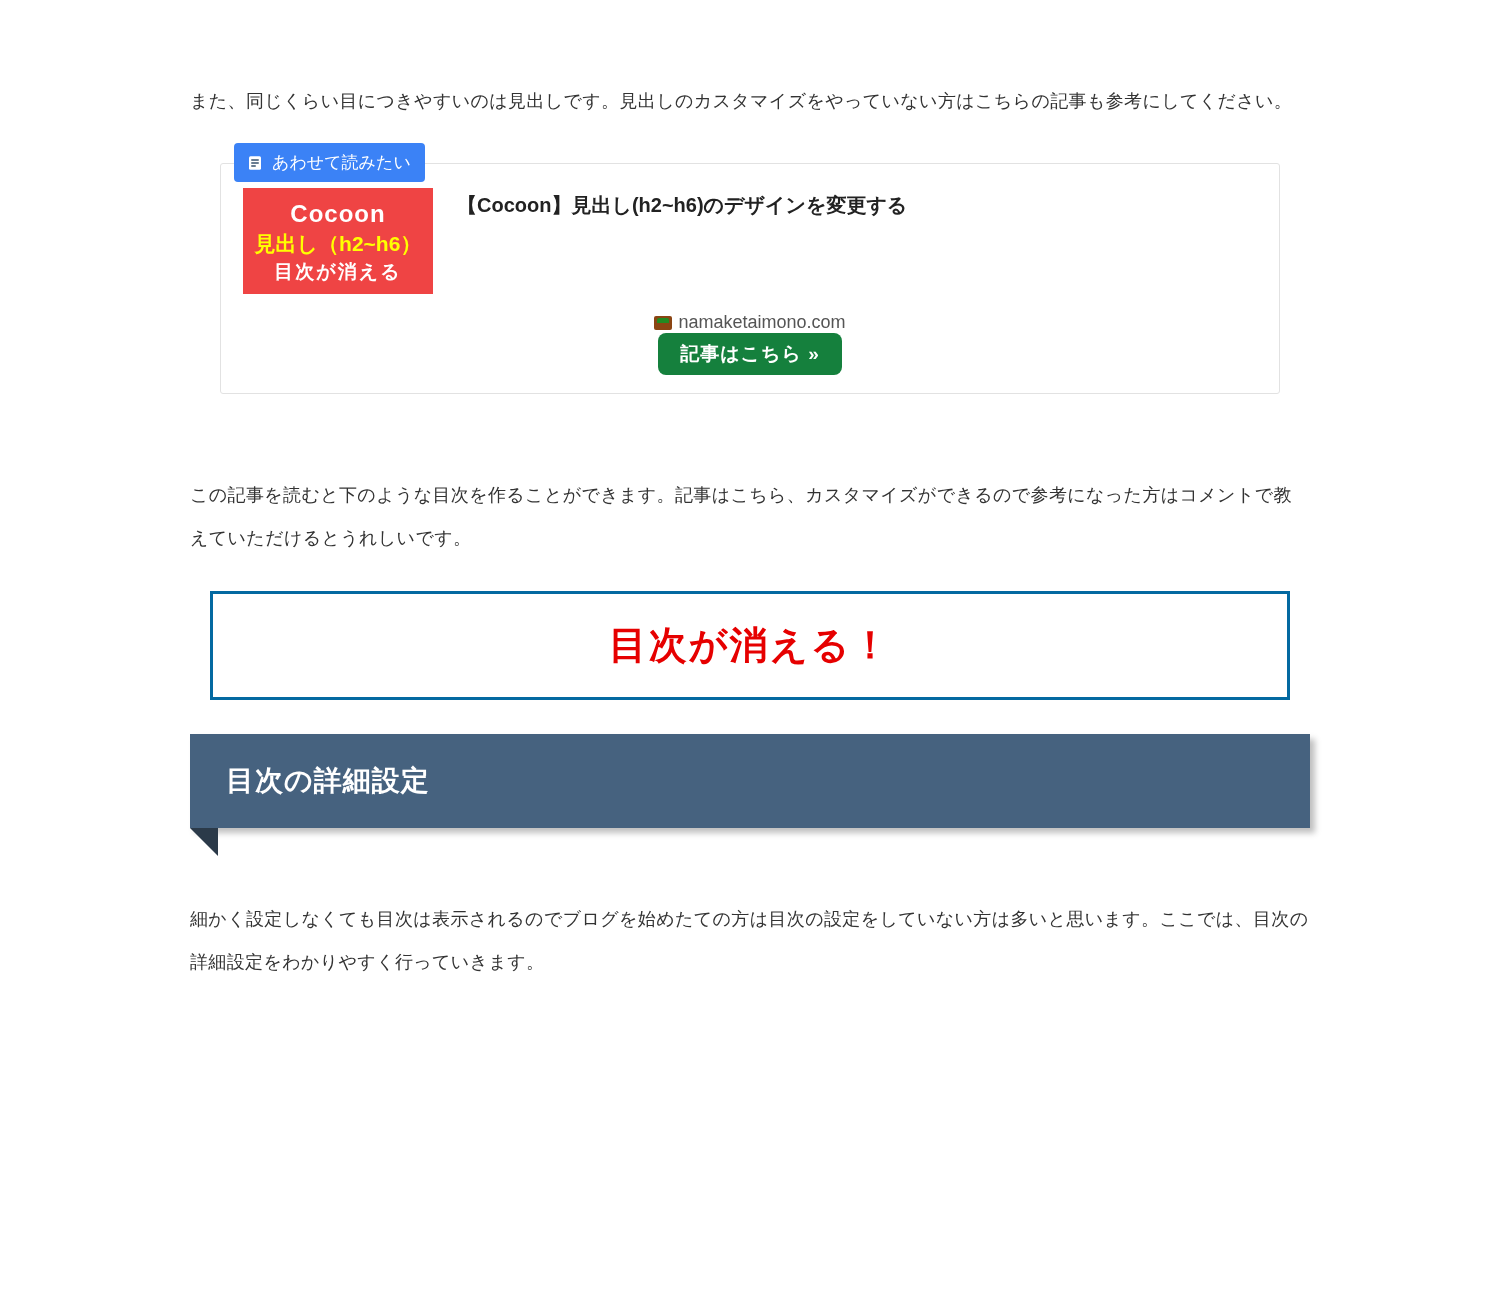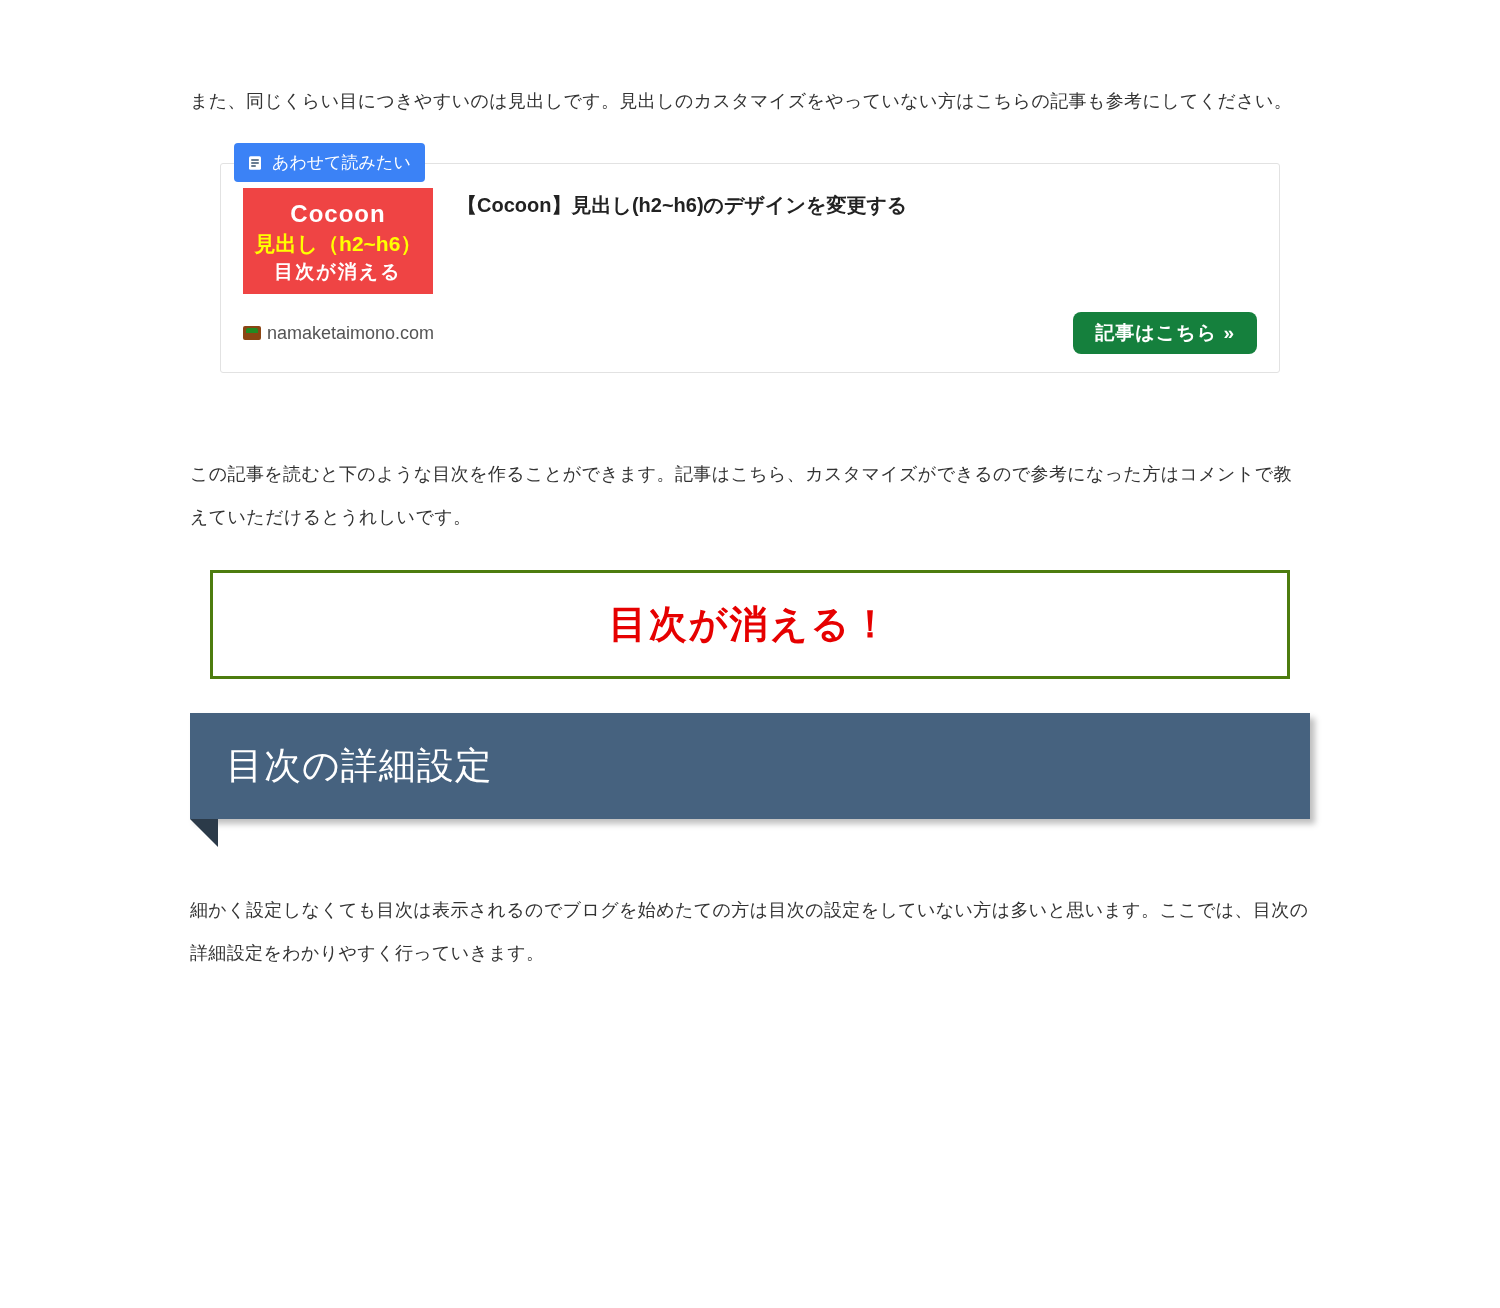--- a/index.html
+++ b/index.html
@@ -61,21 +61,21 @@
     font-size: 20px; font-weight: 700; color: #222;
     margin-top: 4px; margin-bottom: 14px;
     white-space: nowrap; overflow: hidden; text-overflow: ellipsis;
   }
   .card-desc {
     font-size: 18px; color: #9aa0a6;
     white-space: nowrap; overflow: hidden; text-overflow: ellipsis;
   }
   .card-bottom {
     margin-top: 18px;
-    display: flex; align-items: center; justify-content: space-between;
+    display: flex; align-items: center; justify-content: flex-start; flex-direction: column;
   }
   .domain {
     font-size: 18px; color: #555;
     display: flex; align-items: center;
   }
   .favicon {
     width: 18px; height: 14px; margin-right: 6px;
     background: #8b4513;
     border-radius: 2px;
     position: relative;
@@ -90,39 +90,39 @@
     font-size: 19px; font-weight: 600;
     padding: 8px 22px;
     border-radius: 8px;
     letter-spacing: 1px;
     border: none;
     cursor: pointer;
   }
 
   
   .red-banner {
-    border: 3px solid #4d7c0f;
+    border: 3px solid #0369a1;
     margin: 30px 20px 34px;
     text-align: center;
     padding: 26px 10px;
   }
   .red-banner span {
     color: #e60000;
     font-size: 38px;
     font-weight: 700;
     letter-spacing: 2px;
   }
 
   
   .ribbon-wrap { margin: 0 0 40px 0; position: relative; }
   .ribbon {
     background: #46627f;
     color: #fff;
-    font-size: 37px;
-    font-weight: 400;
+    font-size: 28px;
+    font-weight: 700;
     padding: 28px 36px;
     position: relative;
     box-shadow: 5px 5px 6px rgba(0,0,0,0.25);
     letter-spacing: 1px;
   }
   .ribbon::after {
     content: "";
     position: absolute;
     left: 0; bottom: -28px;
     width: 0; height: 0;

